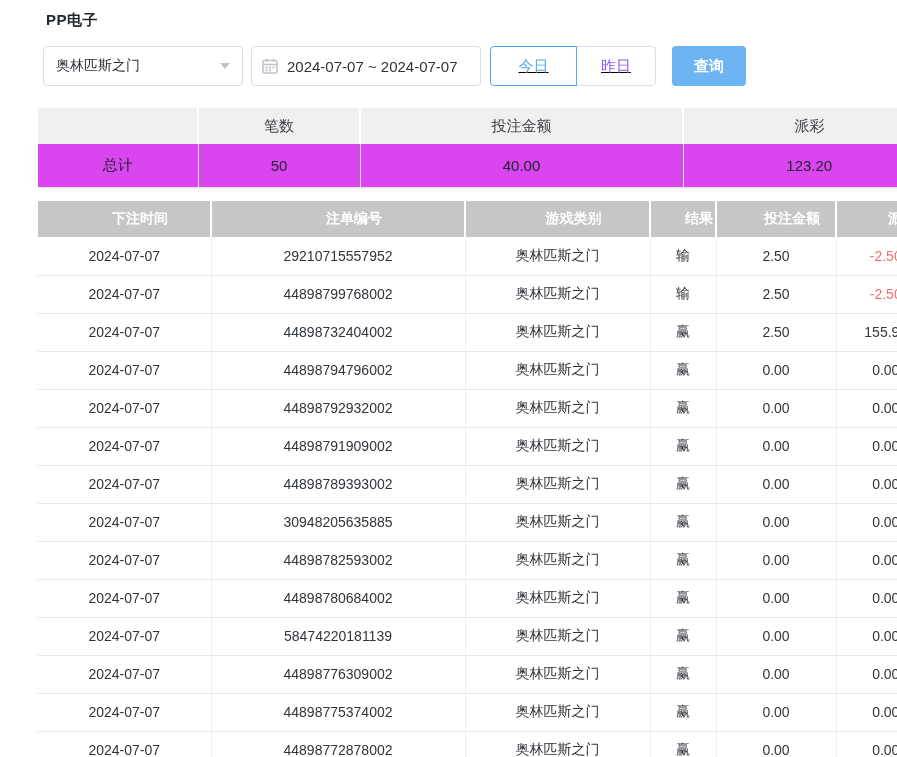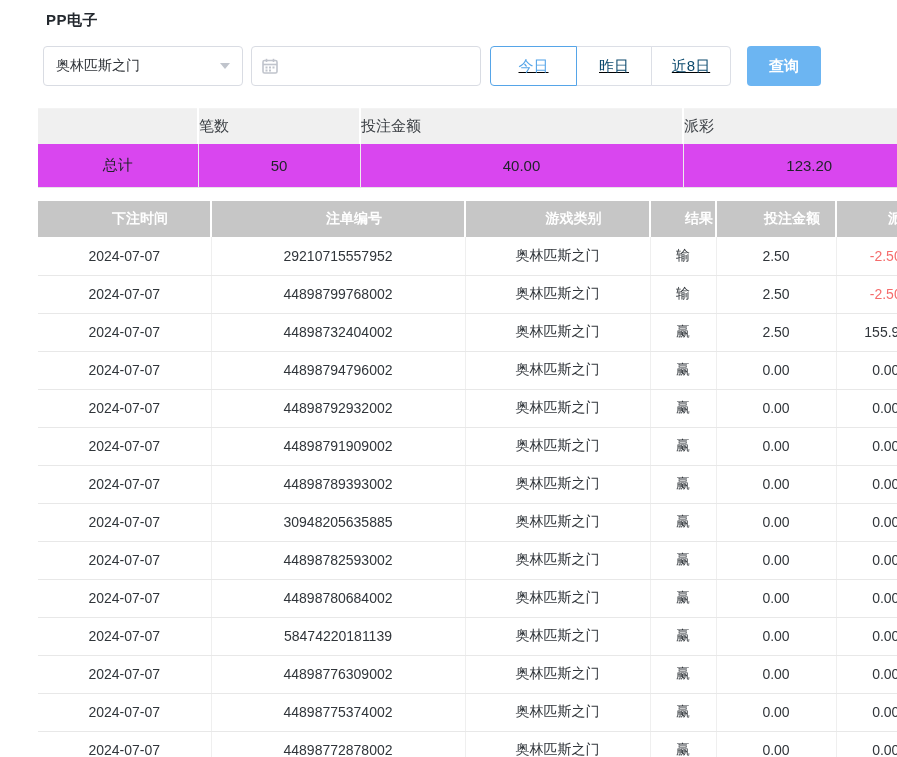--- a/index.html
+++ b/index.html
@@ -19,35 +19,35 @@
   .select-box { width: 200px; height: 40px; border: 1px solid #d9dce3; border-radius: 4px;
     display: flex; align-items: center; justify-content: space-between; padding: 0 12px;
     font-size: 14px; color: #2f3338; background: #fff; cursor: pointer; }
   .caret-down { width: 0; height: 0; border-left: 5px solid transparent;
     border-right: 5px solid transparent; border-top: 6px solid #c0c4cc; }
   .date-box { margin-left: 8px; width: 230px; height: 40px; border: 1px solid #d9dce3;
     border-radius: 4px; display: flex; align-items: center; padding: 0 10px; gap: 9px;
     font-size: 15px; color: #2f3338; background: #fff; cursor: pointer; }
   .btn-group { margin-left: 9px; display: flex; text-decoration: underline; }
   .seg-btn { height: 40px; background: #fff; border: 1px solid #dcdfe6; font-size: 15px;
-    color: #0c4a6e; cursor: pointer; font-family: inherit; position: relative; }
+    color: #8b5cf6; cursor: pointer; font-family: inherit; position: relative; }
   .seg-btn + .seg-btn { margin-left: -1px; }
   .seg-btn:first-child { border-radius: 4px 0 0 4px; width: 87px; }
   .seg-btn:nth-child(2) { width: 76px; }
   .seg-btn:last-child { border-radius: 0 4px 4px 0; width: 80px; }
   .seg-btn.active { color: #56a5e8; border-color: #56a5e8; z-index: 1; }
   .query-btn { margin-left: 16px; width: 74px; height: 40px; background: #6cb5f2; border: none;
     border-radius: 4px; color: #fff; font-size: 15px; font-weight: 700; cursor: pointer;
     font-family: inherit; }
 
   
   table { border-collapse: collapse; width: 897px; table-layout: fixed; }
   .summary-table { margin-top: 22px; }
   .summary-table th { background: #f0f0f0; height: 35px; font-weight: 400; font-size: 15px;
-    color: #3c4045; text-align: left; border-right: 2px solid #fff; border-top: 1px solid #f3f3f3; }
+    color: #3c4045; text-align: center; border-right: 2px solid #fff; border-top: 1px solid #f3f3f3; }
   .summary-table th:last-child { border-right: none; }
   .summary-table td { height: 44px; text-align: center; font-size: 15px; color: #1f2329;
     border-bottom: 1px solid #e6e6e6; border-right: 1px solid #ececec; background: #d946ef; }
   .summary-table td:last-child { border-right: none; }
 
   
   .records-table { margin-top: 13px; }
   .records-table th { background: #c6c6c6; color: #fff; font-weight: 700; font-size: 14px;
     height: 36px; text-align: center; border-right: 2px solid #fff; padding-left: 32px; }
   .records-table th:last-child { border-right: none; }
@@ -82,26 +82,26 @@
         <rect x="1" y="2.5" width="14" height="12.5" rx="1.5" fill="none" stroke="#c0c4cc" stroke-width="1.6"></rect>
         <line x1="1" y1="6.5" x2="15" y2="6.5" stroke="#c0c4cc" stroke-width="1.6"></line>
         <line x1="4.5" y1="0.8" x2="4.5" y2="4" stroke="#c0c4cc" stroke-width="1.6"></line>
         <line x1="11.5" y1="0.8" x2="11.5" y2="4" stroke="#c0c4cc" stroke-width="1.6"></line>
         <rect x="3.5" y="8.5" width="2" height="2" fill="#c0c4cc"></rect>
         <rect x="7" y="8.5" width="2" height="2" fill="#c0c4cc"></rect>
         <rect x="10.5" y="8.5" width="2" height="2" fill="#c0c4cc"></rect>
         <rect x="3.5" y="11.5" width="2" height="2" fill="#c0c4cc"></rect>
         <rect x="7" y="11.5" width="2" height="2" fill="#c0c4cc"></rect>
       </svg>
+      <span>2024-07-07 ~ 2024-07-07</span>
     </div>
 
     <div class="btn-group">
       <button class="seg-btn active">今日</button>
       <button class="seg-btn">昨日</button>
-      <button class="seg-btn">近8日</button>
     </div>
 
     <button class="query-btn">查询</button>
   </div>
 
   <table class="summary-table">
     <colgroup>
         <col style="width:160px">
         <col style="width:162px">
         <col style="width:323px">

